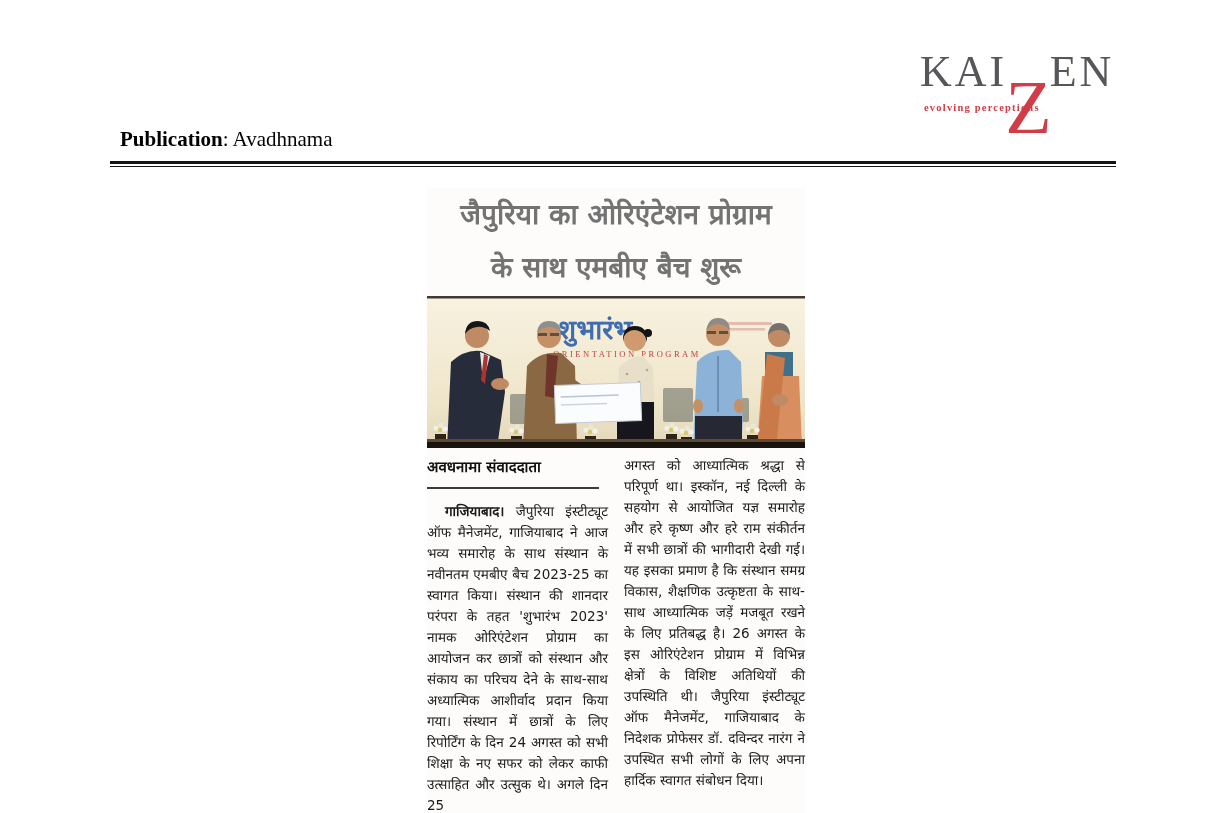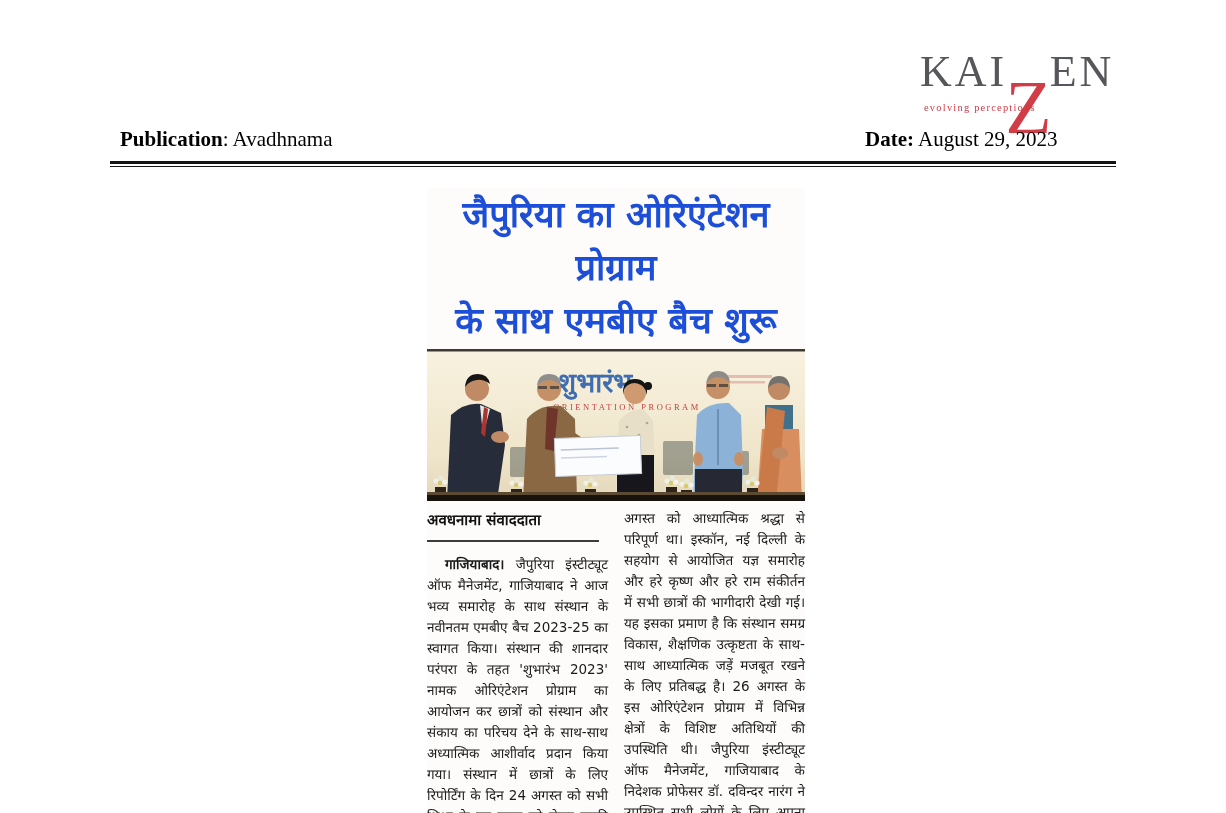--- a/index.html
+++ b/index.html
@@ -21,21 +21,21 @@
     font-size:44px; letter-spacing:3px; color:#56575b; font-weight:400;
   }
   .logo-z {
     font-family:"Liberation Serif", serif;
     font-size:76px; font-weight:400; color:#d23c46;
     position:relative; top:10px; line-height:0; margin:0 -2px;
   }
   .logo-tagline {
     position:absolute; left:4px; top:56px;
     font-family:"Liberation Serif", serif;
-    font-size:10.5px; letter-spacing:1.2px; color:#d23c46;
+    font-size:10.5px; letter-spacing:1.2px; color:#d23c46;font-weight:bold;
   }
 
   
   .meta { position:absolute; top:127px; left:0; width:1226px; height:26px;
           font-size:21px; color:#000; }
   .meta .seg { position:absolute; top:0; white-space:nowrap; }
   .meta .seg b { font-weight:700; }
   .m-pub  { left:120px; }
   .m-ed   { left:484px; }
   .m-date { left:865px; }
@@ -43,22 +43,22 @@
   .meta-rule .r1 { height:3px; background:#141414; }
   .meta-rule .r2 { height:1px; background:#141414; margin-top:2px; }
 
   
   .clipping {
     position:absolute; left:427px; top:188px; width:378px;
     background:#fdfcfa;
     font-family:"DejaVu Sans", sans-serif;
   }
   .headline {
-    text-align:center; font-weight:700; color:#1d4ed8;
-    font-size:36px; line-height:53px;
+    text-align:center; font-weight:700; color:#737373;
+    font-size:28px; line-height:53px;
   }
   .photo-wrap { margin-top:2px; width:378px; height:152px; }
   .photo-wrap svg { display:block; }
 
   .cols { display:flex; gap:16px; margin-top:7px; }
   .col { width:185px; text-align:justify; color:#1b1b1b;
          font-size:13.5px; line-height:21px; }
   .byline { font-weight:700; font-size:15px; color:#111; padding-top:2px; }
   .byline-rule { width:172px; height:2px; background:#3c3c3c; margin:9px 0 12px 0; }
   .col p { margin:0; }
@@ -74,21 +74,20 @@
   <div class="logo-row">
     <span class="logo-kai">KAI</span>
     <span class="logo-z">Z</span>
     <span class="logo-en">EN</span>
   </div>
   <div class="logo-tagline">evolving perceptions</div>
 </div>
 
 <div class="meta">
   <span class="seg m-pub"><b>Publication</b><span>: Avadhnama</span></span>
-  <span class="seg m-date"><b>Date:</b><span> August 29, 2023</span></span>
 </div>
 <div class="meta-rule">
   <div class="r1"></div>
   <div class="r2"></div>
 </div>
 
 <div class="clipping">
   <div class="headline">
     <div>जैपुरिया का ओरिएंटेशन प्रोग्राम</div>
     <div>के साथ एमबीए बैच शुरू</div>

